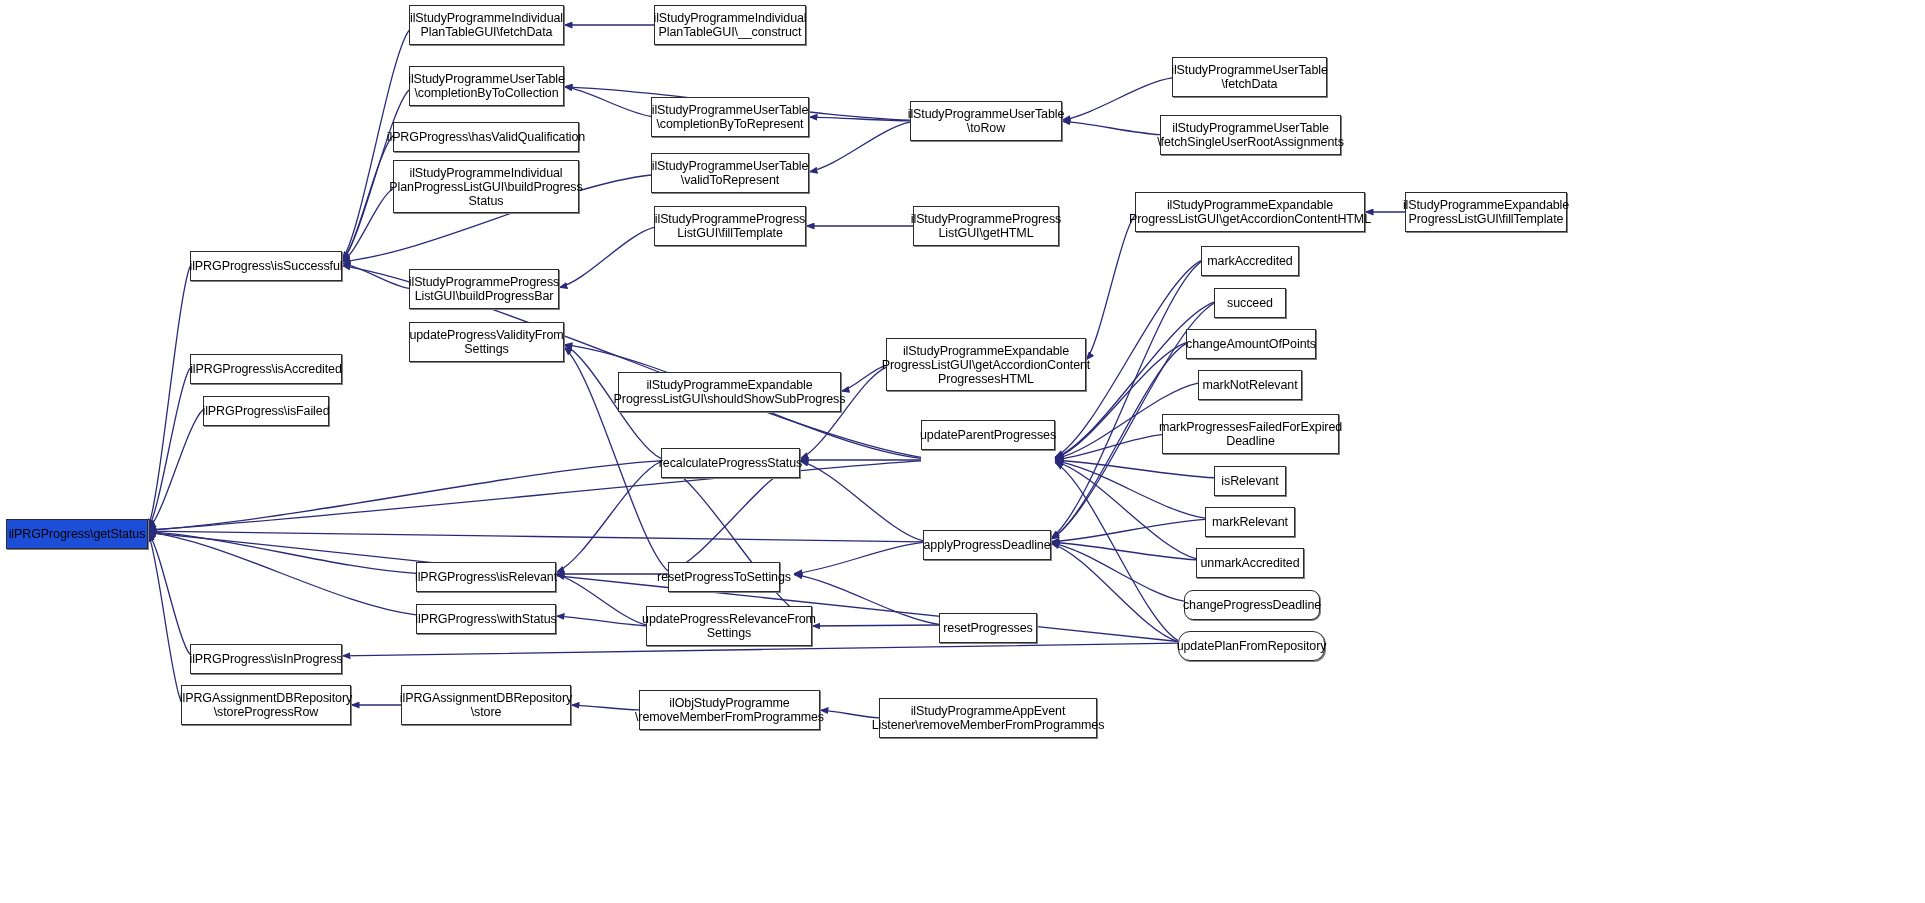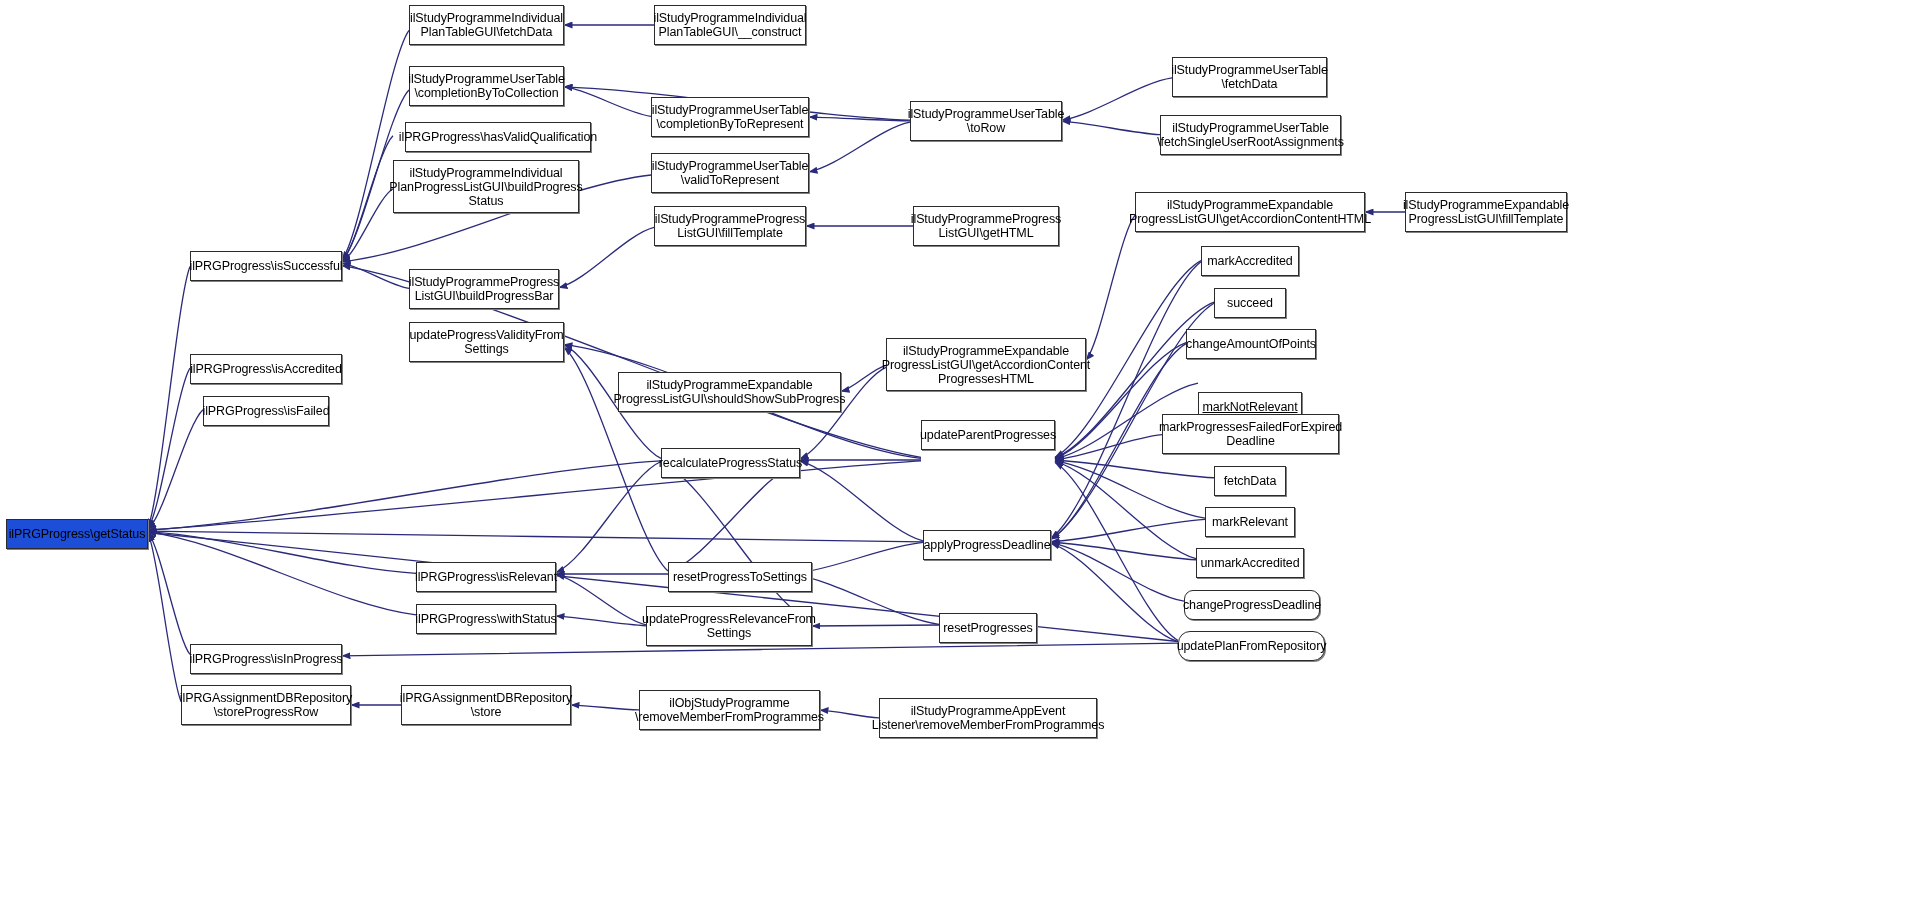--- a/index.html
+++ b/index.html
@@ -113,21 +113,21 @@
       <div class="node" style="left: 190px; top: 251px; width: 152px; height: 24px;">ilPRGProgress\isSuccessful</div>
       <div class="node" style="left: 190px; top: 354px; width: 152px; height: 24px;">ilPRGProgress\isAccredited</div>
       <div class="node" style="left: 203px; top: 396px; width: 126px; height: 24px;">ilPRGProgress\isFailed</div>
       <div class="node" style="left: 190px; top: 644px; width: 152px; height: 24px;">ilPRGProgress\isInProgress</div>
       <div class="node" style="left: 181px; top: 685px; width: 170px; height: 40px;">ilPRGAssignmentDBRepository
 \storeProgressRow</div>
       <div class="node" style="left: 409px; top: 5px; width: 155px; height: 40px;">ilStudyProgrammeIndividual
 PlanTableGUI\fetchData</div>
       <div class="node" style="left: 409px; top: 66px; width: 155px; height: 40px;">ilStudyProgrammeUserTable
 \completionByToCollection</div>
-      <div class="node" style="left: 393px; top: 122px; width: 186px; height: 24px; margin-left: 12px;">ilPRGProgress\hasValidQualification</div>
+      <div class="node" style="left: 393px; top: 122px; width: 186px; height: 24px;">ilPRGProgress\hasValidQualification</div>
       <div class="node" style="left: 393px; top: 160px; width: 186px; height: 53px;">ilStudyProgrammeIndividual
 PlanProgressListGUI\buildProgress
 Status</div>
       <div class="node" style="left: 409px; top: 269px; width: 150px; height: 40px;">ilStudyProgrammeProgress
 ListGUI\buildProgressBar</div>
       <div class="node" style="left: 409px; top: 322px; width: 155px; height: 40px;">updateProgressValidityFrom
 Settings</div>
       <div class="node" style="left: 416px; top: 562px; width: 140px; height: 24px;">ilPRGProgress\isRelevant</div>
       <div class="node" style="left: 416px; top: 604px; width: 140px; height: 24px;">ilPRGProgress\withStatus</div>
       <div class="node" style="left: 401px; top: 685px; width: 170px; height: 40px;">ilPRGAssignmentDBRepository
@@ -136,21 +136,21 @@
 PlanTableGUI\__construct</div>
       <div class="node" style="left: 651px; top: 97px; width: 158px; height: 40px;">ilStudyProgrammeUserTable
 \completionByToRepresent</div>
       <div class="node" style="left: 651px; top: 153px; width: 158px; height: 40px;">ilStudyProgrammeUserTable
 \validToRepresent</div>
       <div class="node" style="left: 654px; top: 206px; width: 152px; height: 40px;">ilStudyProgrammeProgress
 ListGUI\fillTemplate</div>
       <div class="node" style="left: 618px; top: 372px; width: 223px; height: 40px;">ilStudyProgrammeExpandable
 ProgressListGUI\shouldShowSubProgress</div>
       <div class="node" style="left: 661px; top: 448px; width: 139px; height: 24px;">recalculateProgressStatus</div>
-      <div class="node" style="left: 668px; top: 562px; width: 144px; height: 24px;">resetProgressToSettings</div>
+      <div class="node" style="left: 668px; top: 562px; width: 112px; height: 24px;">resetProgressToSettings</div>
       <div class="node" style="left: 646px; top: 606px; width: 166px; height: 40px;">updateProgressRelevanceFrom
 Settings</div>
       <div class="node" style="left: 639px; top: 690px; width: 181px; height: 40px;">ilObjStudyProgramme
 \removeMemberFromProgrammes</div>
       <div class="node" style="left: 910px; top: 101px; width: 152px; height: 40px;">ilStudyProgrammeUserTable
 \toRow</div>
       <div class="node" style="left: 913px; top: 206px; width: 146px; height: 40px;">ilStudyProgrammeProgress
 ListGUI\getHTML</div>
       <div class="node" style="left: 886px; top: 338px; width: 200px; height: 53px;">ilStudyProgrammeExpandable
 ProgressListGUI\getAccordionContent
@@ -162,24 +162,24 @@
 Listener\removeMemberFromProgrammes</div>
       <div class="node" style="left: 1172px; top: 57px; width: 155px; height: 40px;">ilStudyProgrammeUserTable
 \fetchData</div>
       <div class="node" style="left: 1160px; top: 115px; width: 181px; height: 40px;">ilStudyProgrammeUserTable
 \fetchSingleUserRootAssignments</div>
       <div class="node" style="left: 1135px; top: 192px; width: 230px; height: 40px;">ilStudyProgrammeExpandable
 ProgressListGUI\getAccordionContentHTML</div>
       <div class="node" style="left: 1201px; top: 246px; width: 98px; height: 24px;">markAccredited</div>
       <div class="node" style="left: 1214px; top: 288px; width: 72px; height: 24px;">succeed</div>
       <div class="node" style="left: 1186px; top: 329px; width: 130px; height: 24px;">changeAmountOfPoints</div>
-      <div class="node" style="left: 1198px; top: 392px; width: 104px; height: 24px; text-decoration: underline;">markNotRelevant</div>
+      <div class="node" style="left: 1198px; top: 370px; width: 104px; height: 24px;">markNotRelevant</div>
       <div class="node" style="left: 1162px; top: 414px; width: 177px; height: 40px;">markProgressesFailedForExpired
 Deadline</div>
-      <div class="node" style="left: 1214px; top: 466px; width: 72px; height: 24px;">fetchData</div>
+      <div class="node" style="left: 1214px; top: 466px; width: 72px; height: 24px;">isRelevant</div>
       <div class="node" style="left: 1205px; top: 507px; width: 90px; height: 24px;">markRelevant</div>
       <div class="node" style="left: 1196px; top: 548px; width: 108px; height: 24px;">unmarkAccredited</div>
       <div class="node" style="left: 1184px; top: 590px; width: 136px; height: 24px; border-radius: 9px;">changeProgressDeadline</div>
       <div class="node" style="left: 1178px; top: 631px; width: 147px; height: 24px; border-radius: 12px;">updatePlanFromRepository</div>
       <div class="node" style="left: 1405px; top: 192px; width: 162px; height: 40px;">ilStudyProgrammeExpandable
 ProgressListGUI\fillTemplate</div>
     </div>
 </div>
 
 </body></html>

